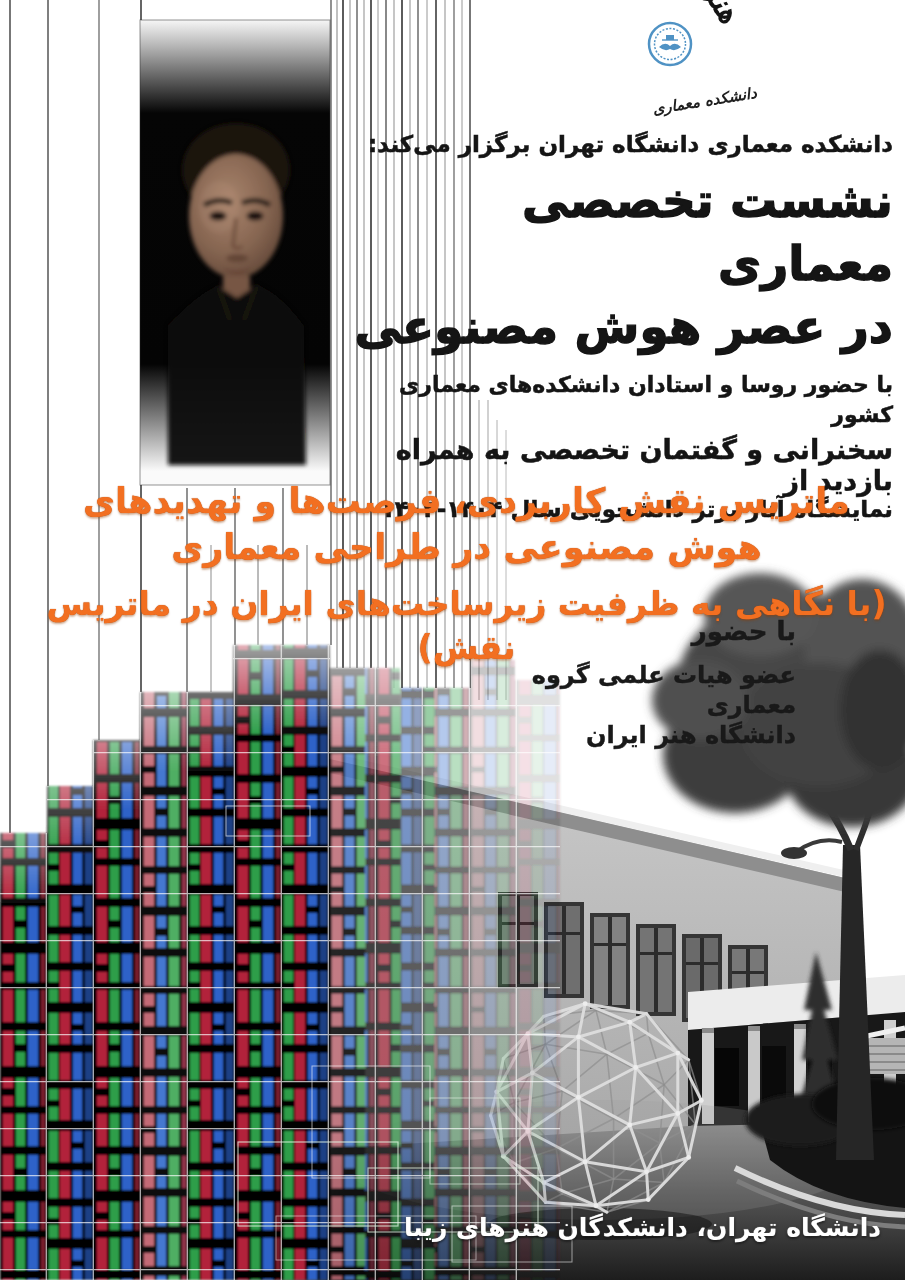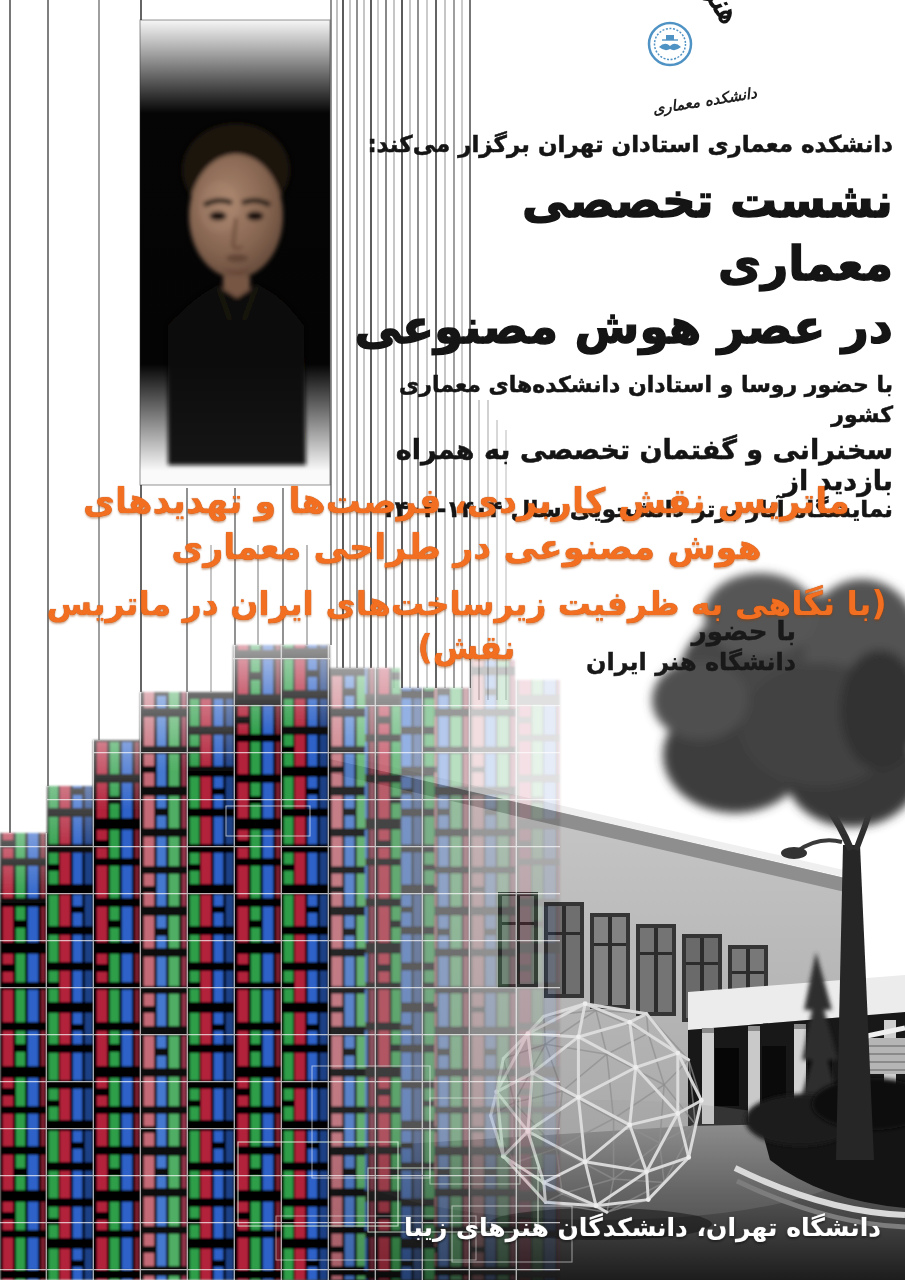--- a/index.html
+++ b/index.html
@@ -485,35 +485,36 @@
     <path d="M659 47 Q665 41 670 46 Q675 41 681 47 Q675 52 670 49 Q665 52 659 47 Z" fill="#4f92c4"></path>
     <rect x="666" y="35" width="8" height="5" fill="#4f92c4"></rect>
     <path d="M662 40 H678" stroke="#4f92c4" stroke-width="1.4"></path>
   </g>
 </svg>
 
 <div class="txt logo-callig">هنرهای زیبا</div>
 <div class="txt logo-caption">دانشکده معماری</div>
 
 <div class="txt header">
-  <div class="kicker">دانشکده معماری استادان تهران برگزار می‌کند:</div>
+  <div class="kicker">دانشکده معماری دانشگاه تهران برگزار می‌کند:</div>
   <div class="title">نشست تخصصی معماری</div>
   <div class="title">در عصر هوش مصنوعی</div>
   <div class="sub s1">با حضور روسا و استادان دانشکده‌های معماری کشور</div>
   <div class="sub s2">سخنرانی و گفتمان تخصصی به همراه بازدید از</div>
   <div class="sub s3">نمایشگاه آثار برتر دانشجویی سال ۱۴۰۴-۱۴۰۳</div>
 </div>
 
 <div class="txt topic">
   <div class="t1">ماتریس نقش کاربردی، فرصت‌ها و تهدیدهای هوش مصنوعی در طراحی معماری</div>
   <div class="t2">(با نگاهی به ظرفیت زیرساخت‌های ایران در ماتریس نقش)</div>
 </div>
 
 <div class="txt speaker">
   <div class="in">با حضور</div>
+  <div class="a1">عضو هیات علمی گروه معماری</div>
   <div class="a2">دانشگاه هنر ایران</div>
 </div>
 
 <div class="txt footer">
   <div class="f2">دانشگاه تهران، دانشکدگان هنرهای زیبا</div>
 </div>
 
 </div>
 
 </body></html>

